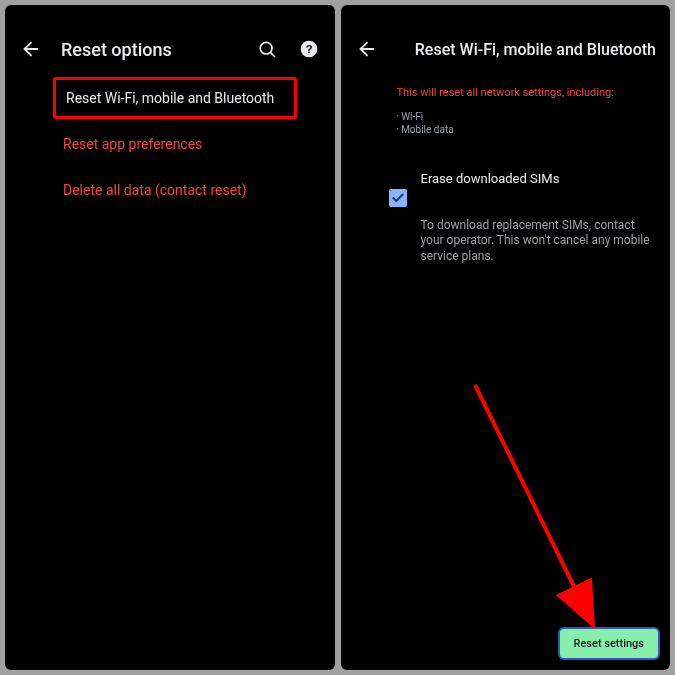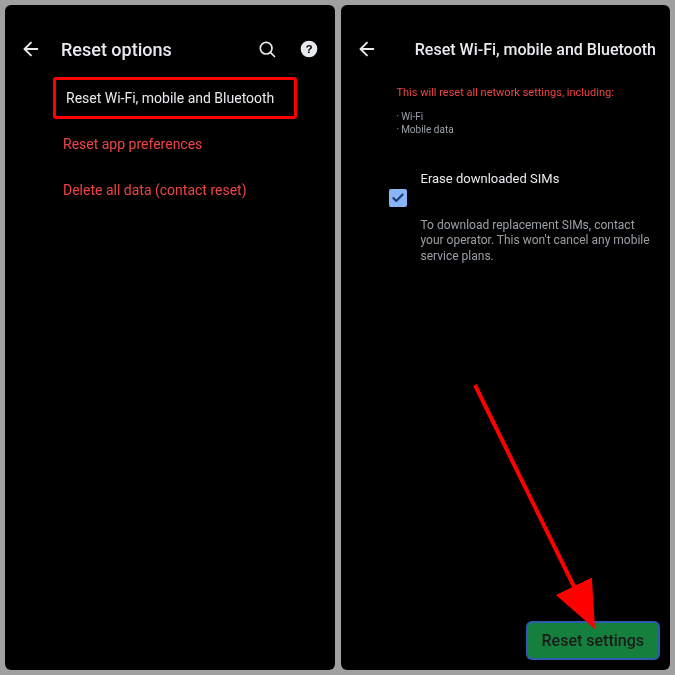--- a/index.html
+++ b/index.html
@@ -91,25 +91,25 @@
       margin-top: 18px;
       cursor: pointer;
     }
     .checkbox svg { display: block; }
     .chk-title { font-size: 13px; color: #e8eaed; margin-bottom: 18px; }
     .chk-sub { font-size: 12px; color: #9aa0a6; line-height: 1.3; margin-top: 32px; }
     .cta-button {
       position: absolute;
       right: 12px;
       bottom: 12px;
-      background: #15803d;
+      background: #86efac;
       color: #1a1a1a;
       border-radius: 4px;
       padding: 8px 14px;
-      font-size: 16px;
+      font-size: 11px;
       font-weight: 500;
       box-shadow: 0 0 0 2px #2b5cb0, 0 2px 6px rgba(0,0,0,.5);
       cursor: pointer;
     }
     .arrow-svg {
       position: absolute;
       left: 470px;
       top: 380px;
       pointer-events: none;
     }

